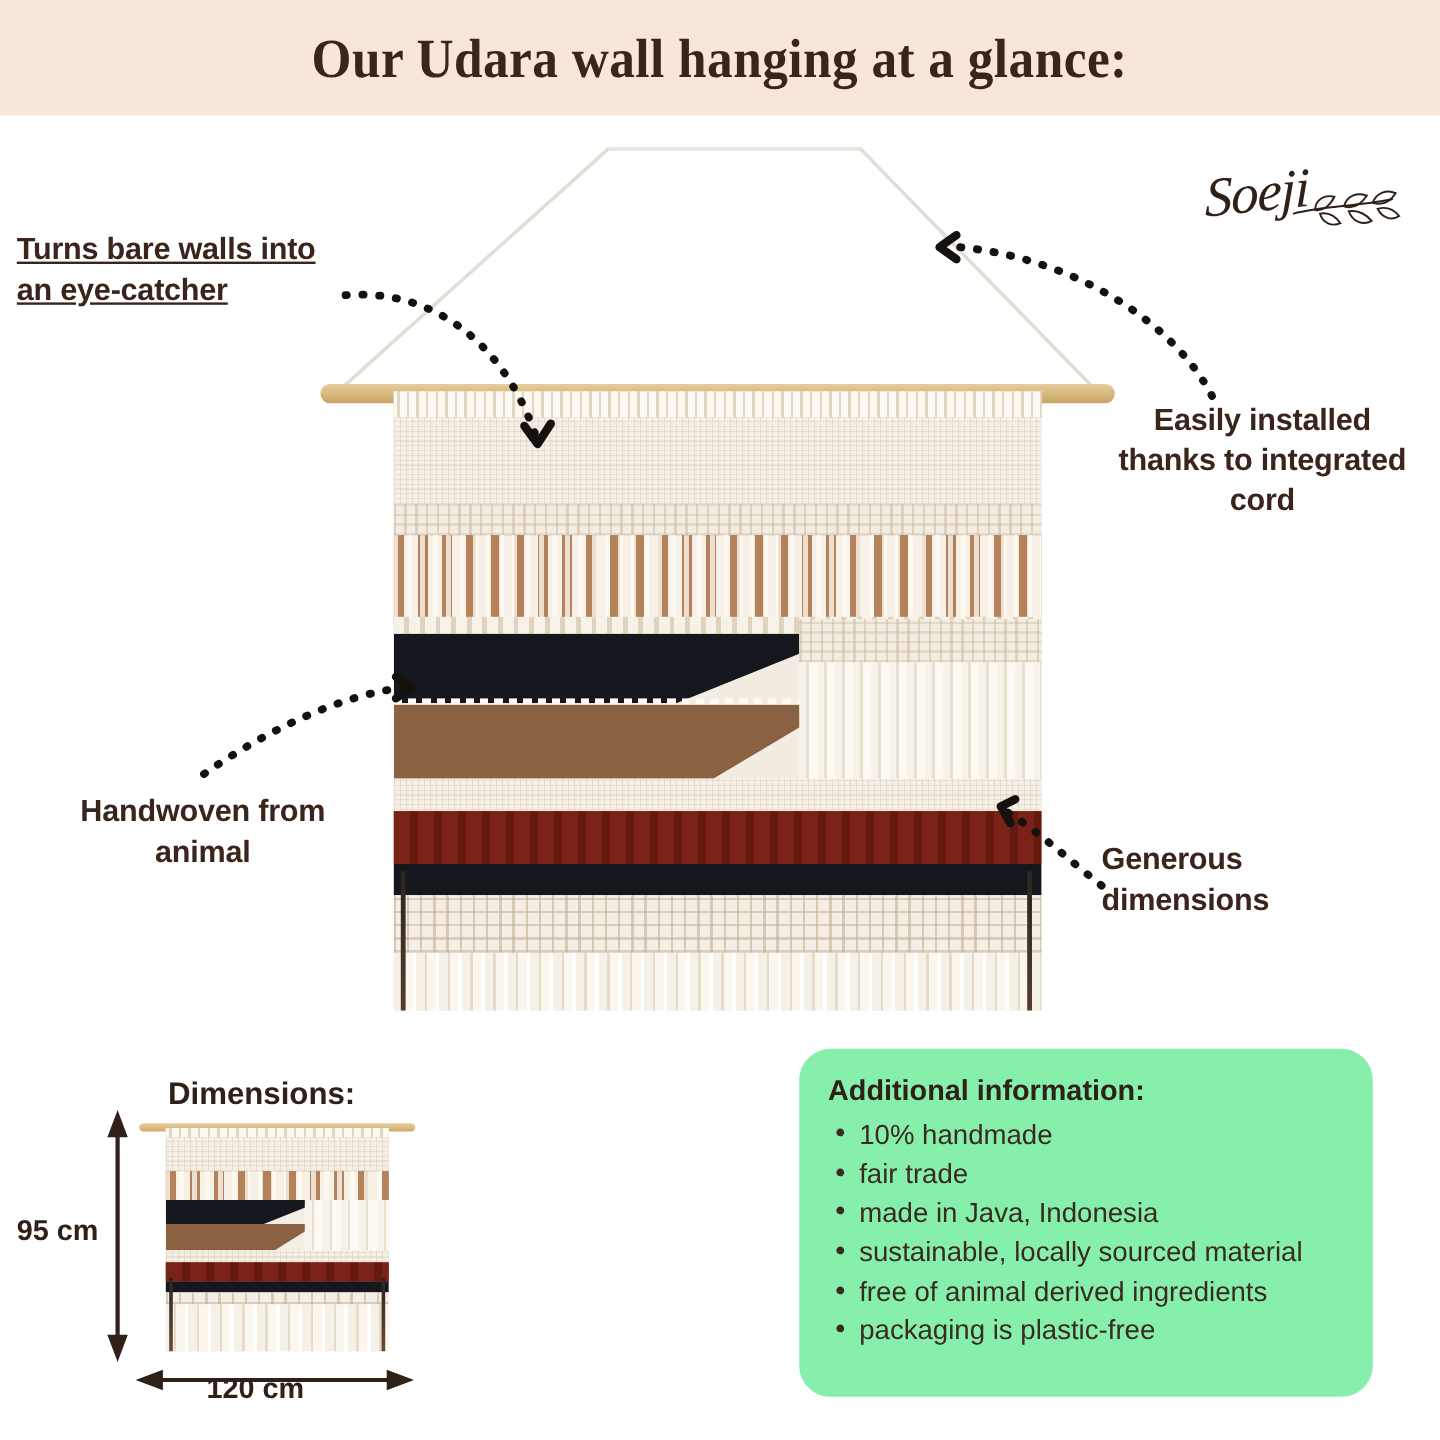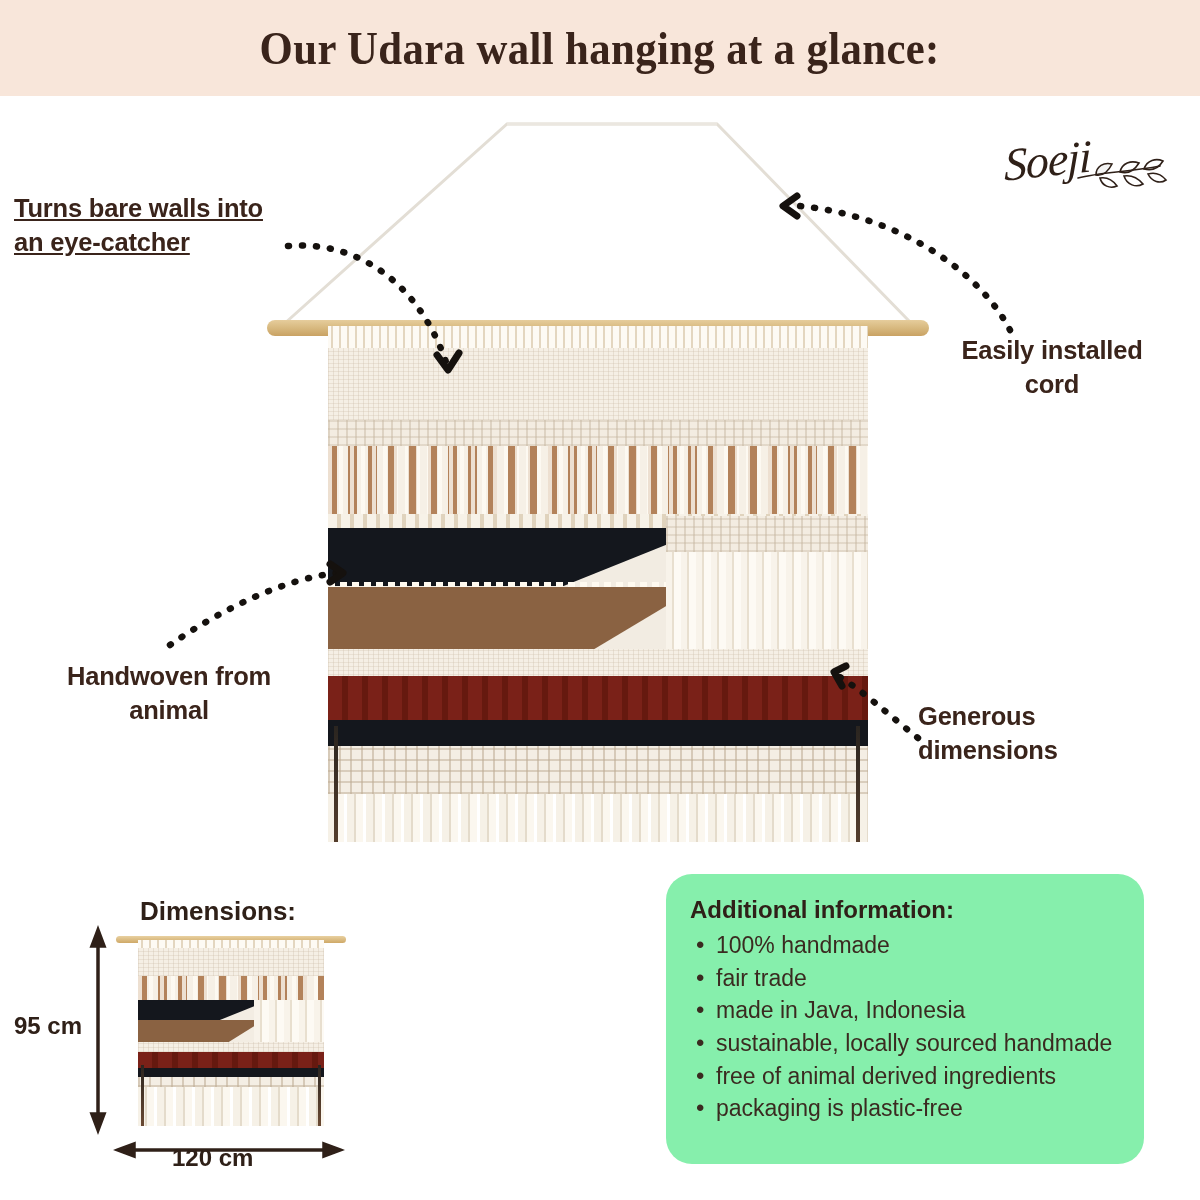--- a/index.html
+++ b/index.html
@@ -247,20 +247,21 @@
   </svg>
 </div>
 
 <div class="callout c-topleft">
   <div>Turns bare walls into</div>
   <div>an eye-catcher</div>
 </div>
 
 <div class="callout c-topright">
   <div>Easily installed</div>
+  <div>thanks to integrated</div>
   <div>cord</div>
 </div>
 
 <div class="callout c-botleft">
   <div>Handwoven from</div>
   <div>animal</div>
 </div>
 
 <div class="callout c-botright">
   <div>Generous</div>
@@ -357,20 +358,20 @@
     <polygon points="340,270 324,264 324,276"></polygon>
   </g>
 </svg>
 
 <div class="dim-v-label">95 cm</div>
 <div class="dim-h-label">120 cm</div>
 
 <div class="info-card">
   <div class="info-title">Additional information:</div>
   <ul class="info-list">
-    <li>100% handmade</li>
+    <li>10% handmade</li>
     <li>fair trade</li>
     <li>made in Java, Indonesia</li>
-    <li>sustainable, locally sourced handmade</li>
+    <li>sustainable, locally sourced material</li>
     <li>free of animal derived ingredients</li>
     <li>packaging is plastic-free</li>
   </ul>
 </div>
 
 </body></html>

